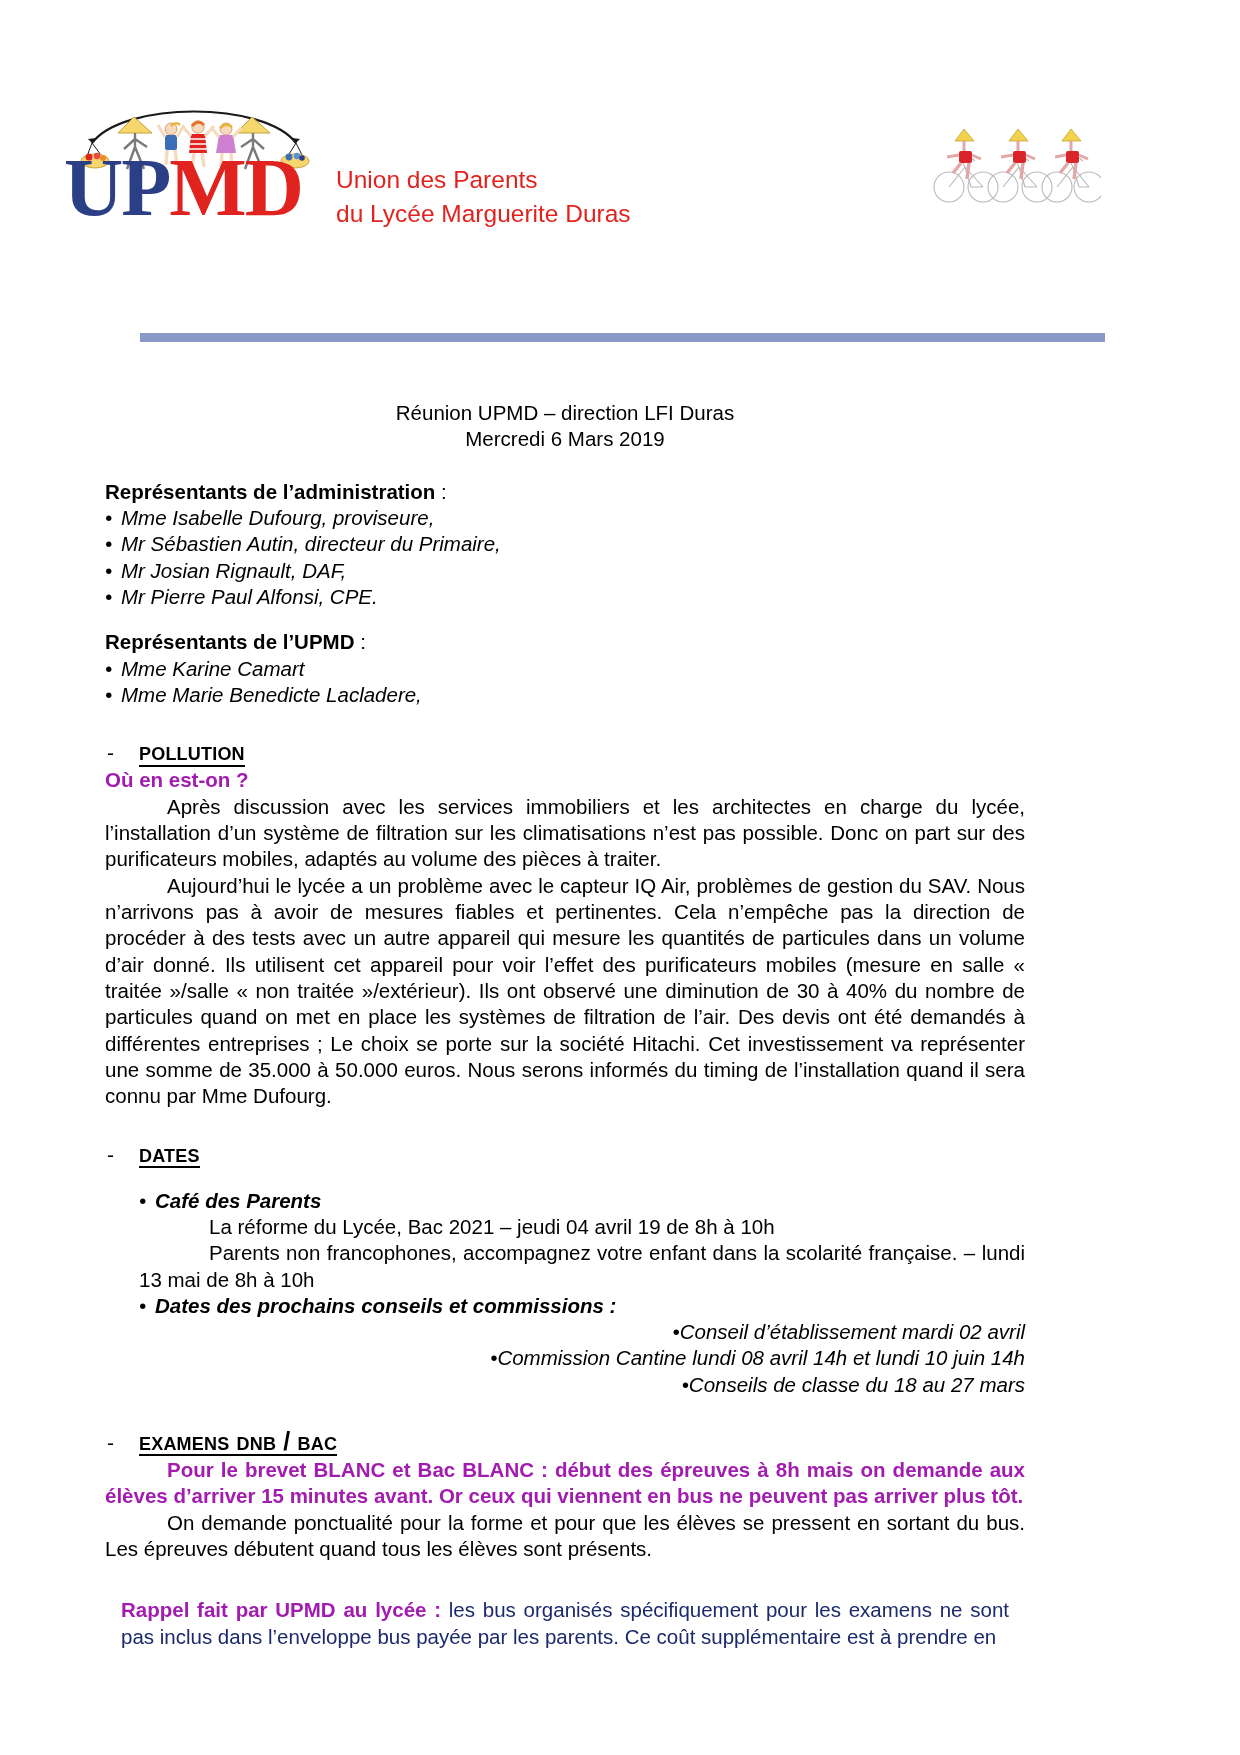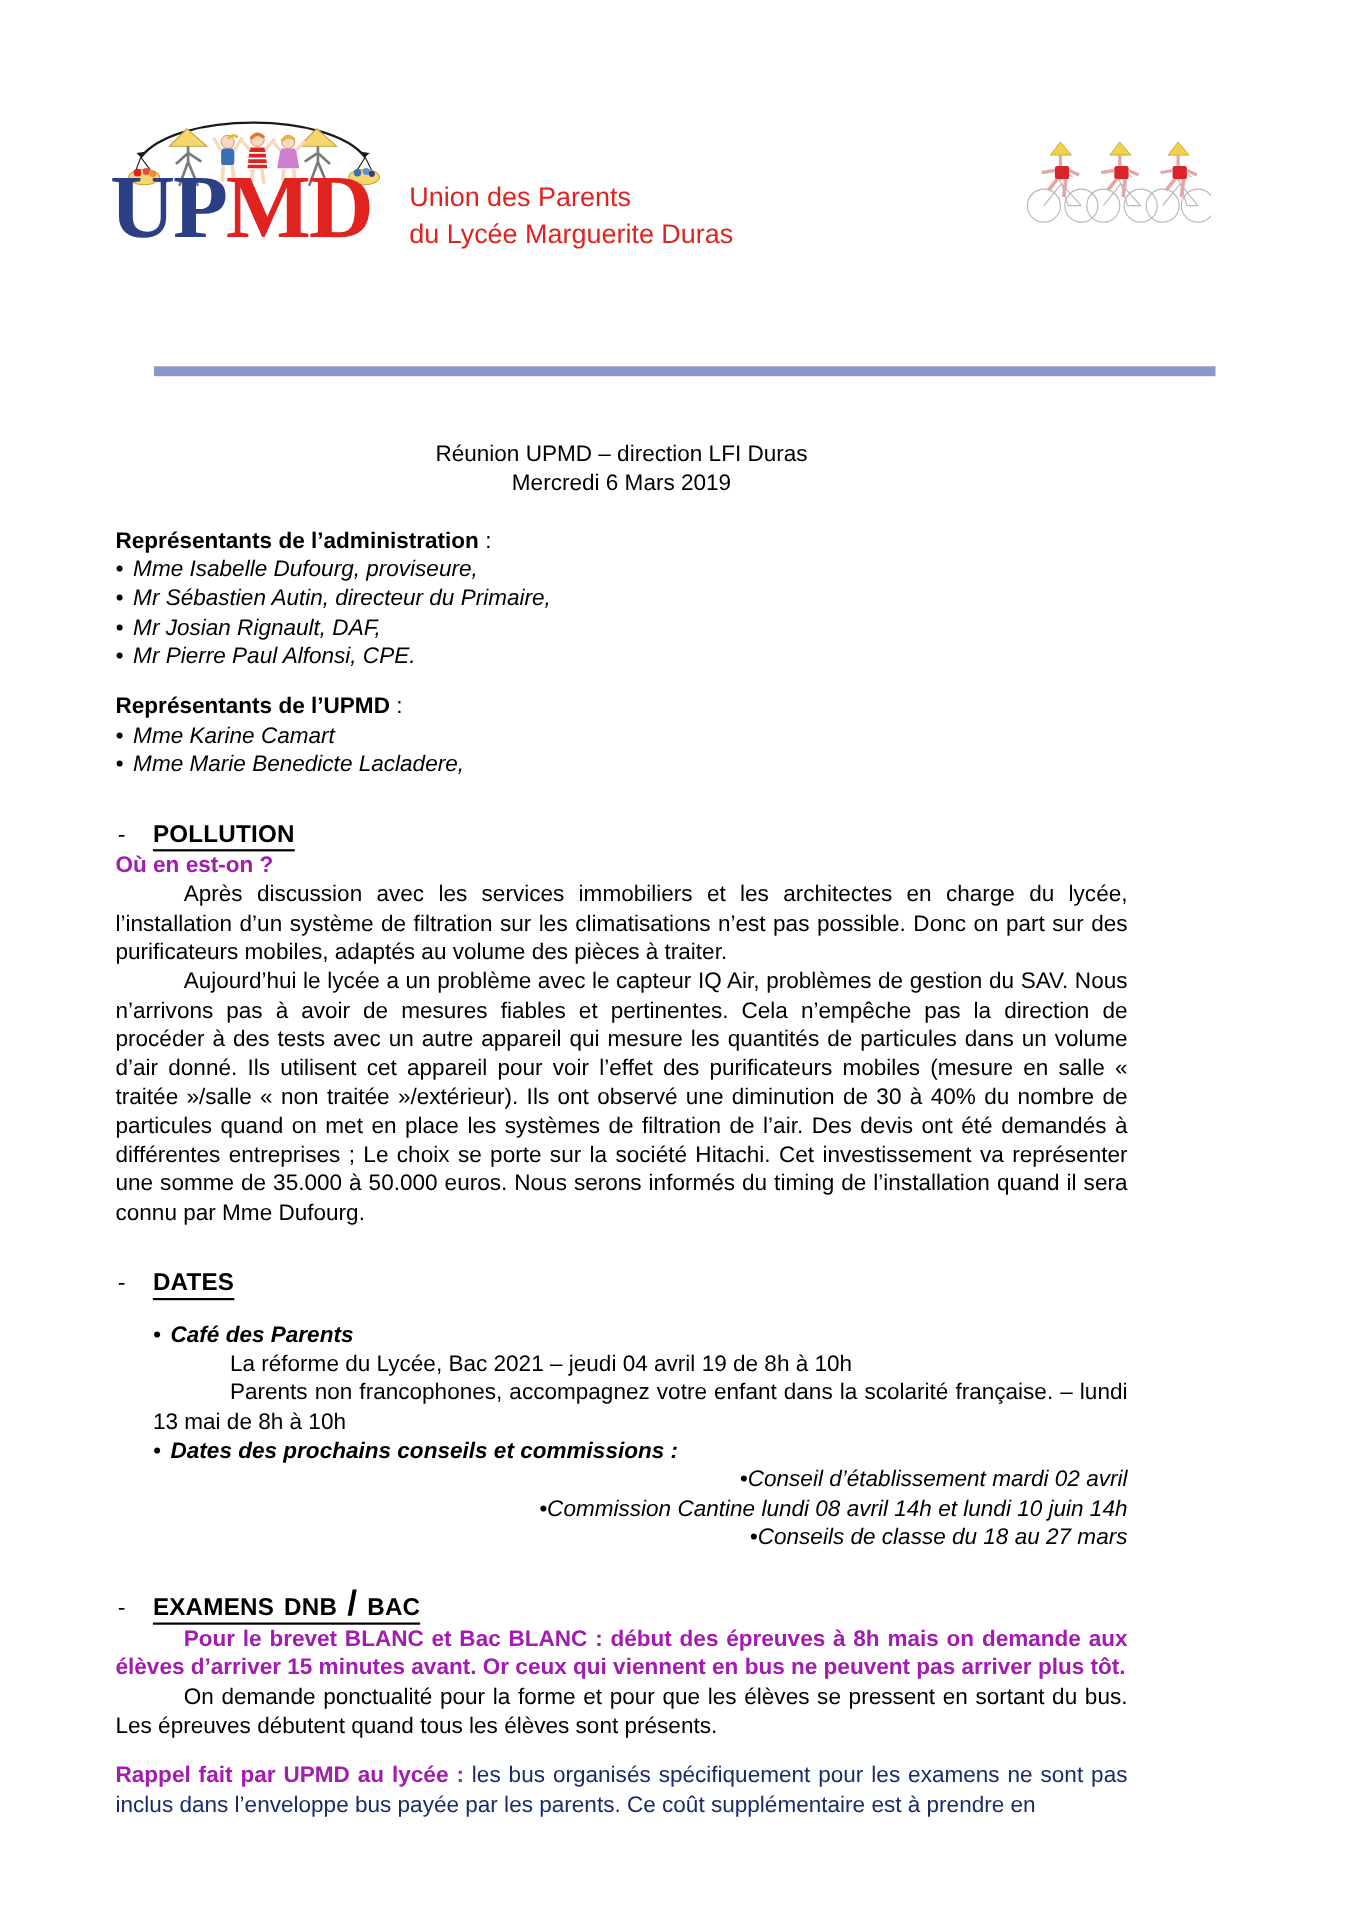--- a/index.html
+++ b/index.html
@@ -23,21 +23,21 @@
     height: 1755px;
     box-sizing: border-box;
     padding: 0;
   }
 
   
   .header {
     position: relative;
     height: 160px;
     margin: 95px 4px 0 0;
-    padding: 0 135px 0 100px;
+    padding: 0 135px 0 64px;
   }
   .header-inner {
     position: relative;
     height: 150px;
   }
 
   .logo-block {
     position: absolute;
     left: 0;
     top: 0;
@@ -125,38 +125,38 @@
     display: inline-block;
     width: 32px;
     padding-left: 2px;
     font-size: 21px;
     vertical-align: baseline;
   }
   .section-head .caps {
     font-weight: 700;
     font-variant: small-caps;
     text-transform: lowercase;
-    font-size: 32px;
+    font-size: 25px;
     letter-spacing: 0.2px;
     border-bottom: 2px solid #000;
     display: inline-block;
     line-height: 1.05;
   }
   .section-head .caps::first-letter { font-size: 1em; }
 
   .para {
     text-align: justify;
     text-indent: 62px;
     margin: 0;
     hyphens: auto;
   }
   .para-cont {
     text-align: justify;
     text-indent: 0;
-    margin: 0;
+    margin: 16px;
   }
 
   .indent-1 { margin-left: 34px; }
   .indent-2 { margin-left: 62px; text-align: right; }
 
   .bullet-row {
     display: block;
     white-space: nowrap;
     font-style: italic;
   }

